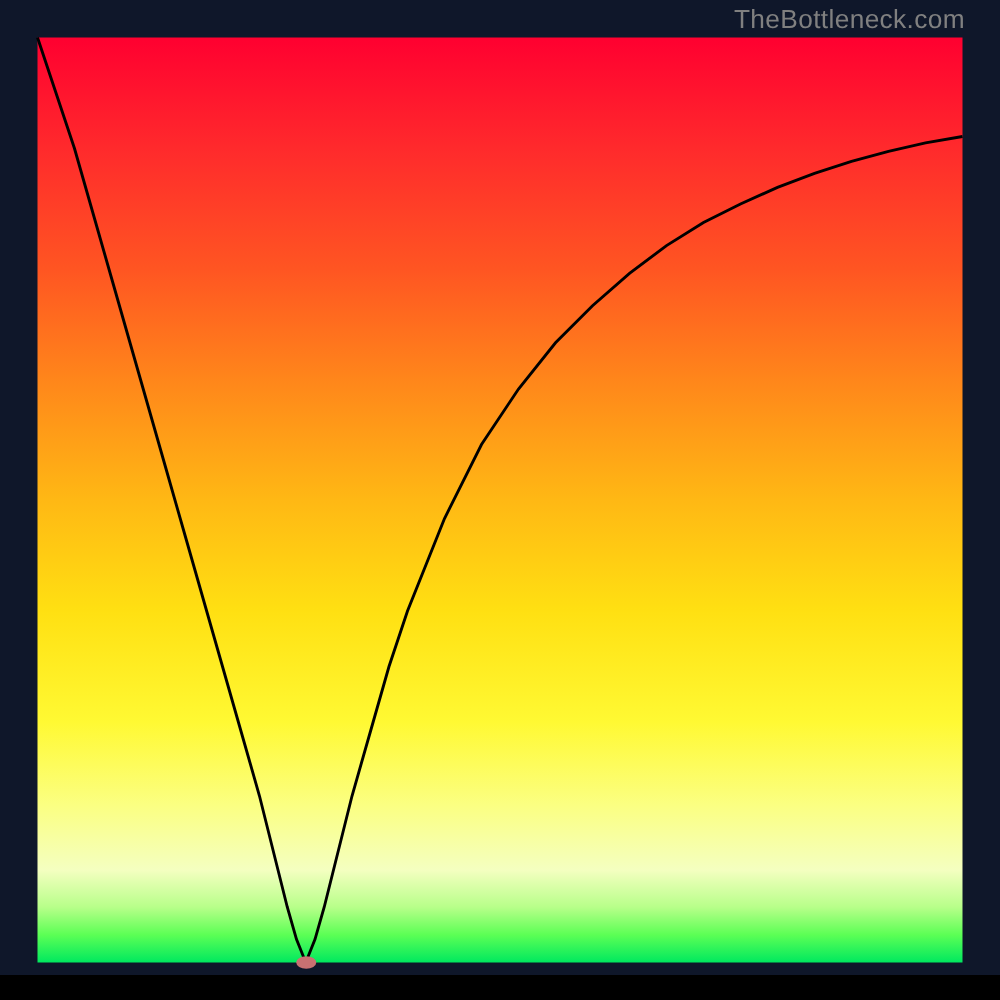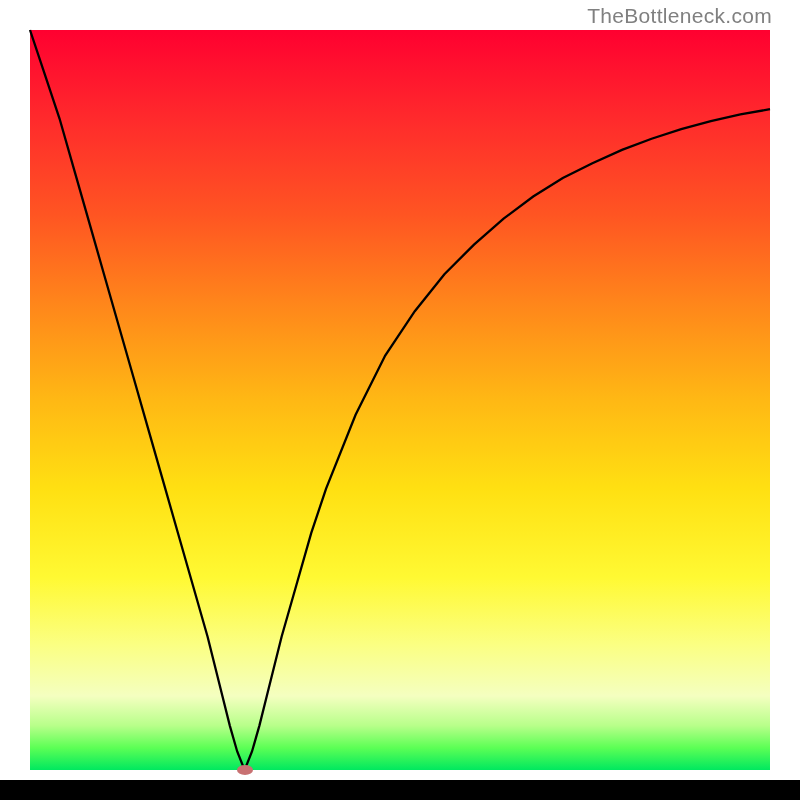--- a/index.html
+++ b/index.html
@@ -8,21 +8,21 @@
     width: 800px;
     height: 800px;
     background: #000;
     overflow: hidden;
     font-family: Arial, Helvetica, sans-serif;
   }
   .frame {
     position: relative;
     width: 800px;
     height: 780px;
-    background: #ffffff;
+    background: #0f172a;
   }
   .plot-area {
     position: absolute;
     left: 30px;
     top: 30px;
     width: 740px;
     height: 740px;
     
     background: linear-gradient(
       to bottom,

